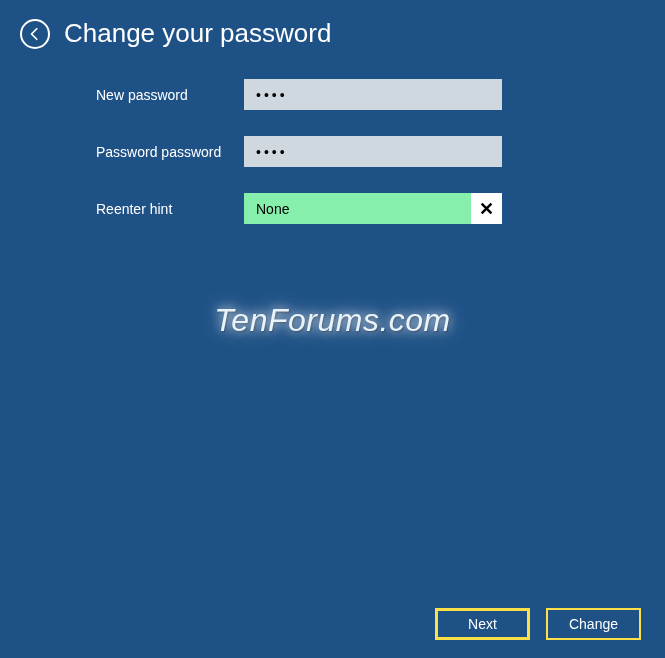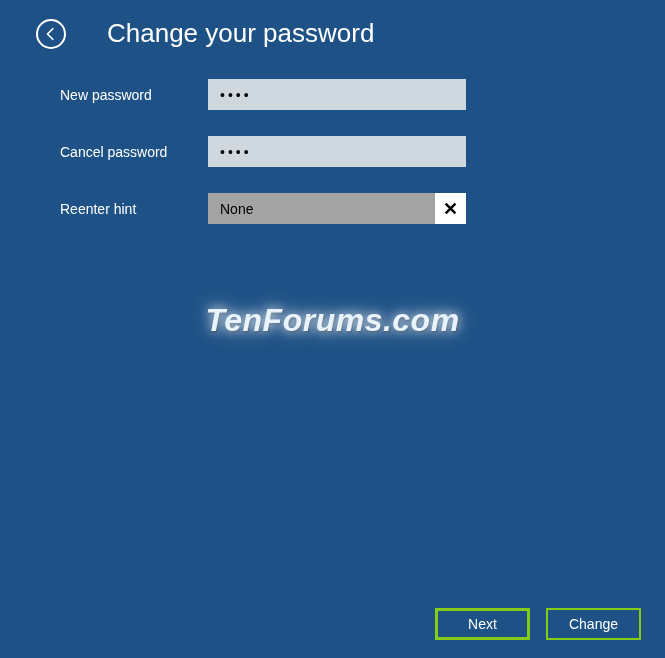--- a/index.html
+++ b/index.html
@@ -12,22 +12,21 @@
       height: 658px;
       background: #1e5186;
       font-family: 'Segoe UI', Tahoma, sans-serif;
       color: #ffffff;
       position: relative;
       overflow: hidden;
     }
     .header {
       display: flex;
       align-items: flex-end;
-      padding: 18px 20px 10px 36px;
-      gap: 27px;
+      padding: 18px 20px 10px 20px;
     }
     .back-icon {
       width: 30px;
       height: 30px;
       border: 2px solid #ffffff;
       border-radius: 50%;
       display: flex;
       align-items: center;
       justify-content: center;
       margin-right: 14px;
@@ -37,20 +36,21 @@
       width: 14px;
       height: 14px;
     }
     .title {
       font-size: 26px;
       font-weight: 300;
       color: #ffffff;
     }
     .form {
       padding: 20px 0 0 60px;
+      margin-left: 36px;
     }
     .row {
       display: flex;
       align-items: center;
       margin-bottom: 26px;
     }
     .label {
       width: 148px;
       font-size: 14px;
       color: #ffffff;
@@ -71,21 +71,21 @@
       height: 31px;
       background: #ffffff;
       display: flex;
       align-items: center;
       position: relative;
     }
     .hint-input {
       flex: 1;
       height: 100%;
       border: none;
-      background: #a3a3a3;
+      background: #86efac;
       padding: 0 12px;
       font-size: 14px;
       color: #000;
       outline: none;
     }
     .clear-icon {
       width: 31px;
       height: 31px;
       display: flex;
       align-items: center;
@@ -95,38 +95,38 @@
       font-weight: bold;
       color: #000;
     }
     .watermark {
       position: absolute;
       top: 302px;
       left: 0;
       width: 100%;
       text-align: center;
       font-size: 32px;
-      font-weight: 700;
+      font-weight: 400;
       font-style: italic;
       color: #e8f3fb;
       text-shadow: 0 0 18px rgba(255,255,255,0.8), 0 0 10px rgba(255,255,255,0.6), 1px 1px 2px rgba(0,0,0,0.5);
       letter-spacing: 0.5px;
       pointer-events: none;
     }
     .footer {
       position: absolute;
       bottom: 18px;
       right: 24px;
       display: flex;
       gap: 16px;
     }
     .btn {
       width: 95px;
       height: 32px;
-      border: 2px solid #84cc16;
+      border: 2px solid #fde047;
       background: transparent;
       color: #ffffff;
       font-size: 14px;
       cursor: pointer;
       font-family: inherit;
     }
     .btn-primary {
       border-width: 3px;
     }
   </style>
@@ -141,21 +141,21 @@
   </div>
   <div class="title">Change your password</div>
 </div>
 
 <div class="form">
   <div class="row">
     <div class="label">New password</div>
     <input type="text" class="password-field" readonly="" value="••••" style="">
   </div>
   <div class="row">
-    <div class="label">Cancel password</div>
+    <div class="label">Password password</div>
     <input type="text" class="password-field" readonly="" value="••••" style="">
   </div>
   <div class="row">
     <div class="label">Reenter hint</div>
     <div class="hint-wrapper">
       <input type="text" class="hint-input" value="None" style="">
       <div class="clear-icon">✕</div>
     </div>
   </div>
 </div>

